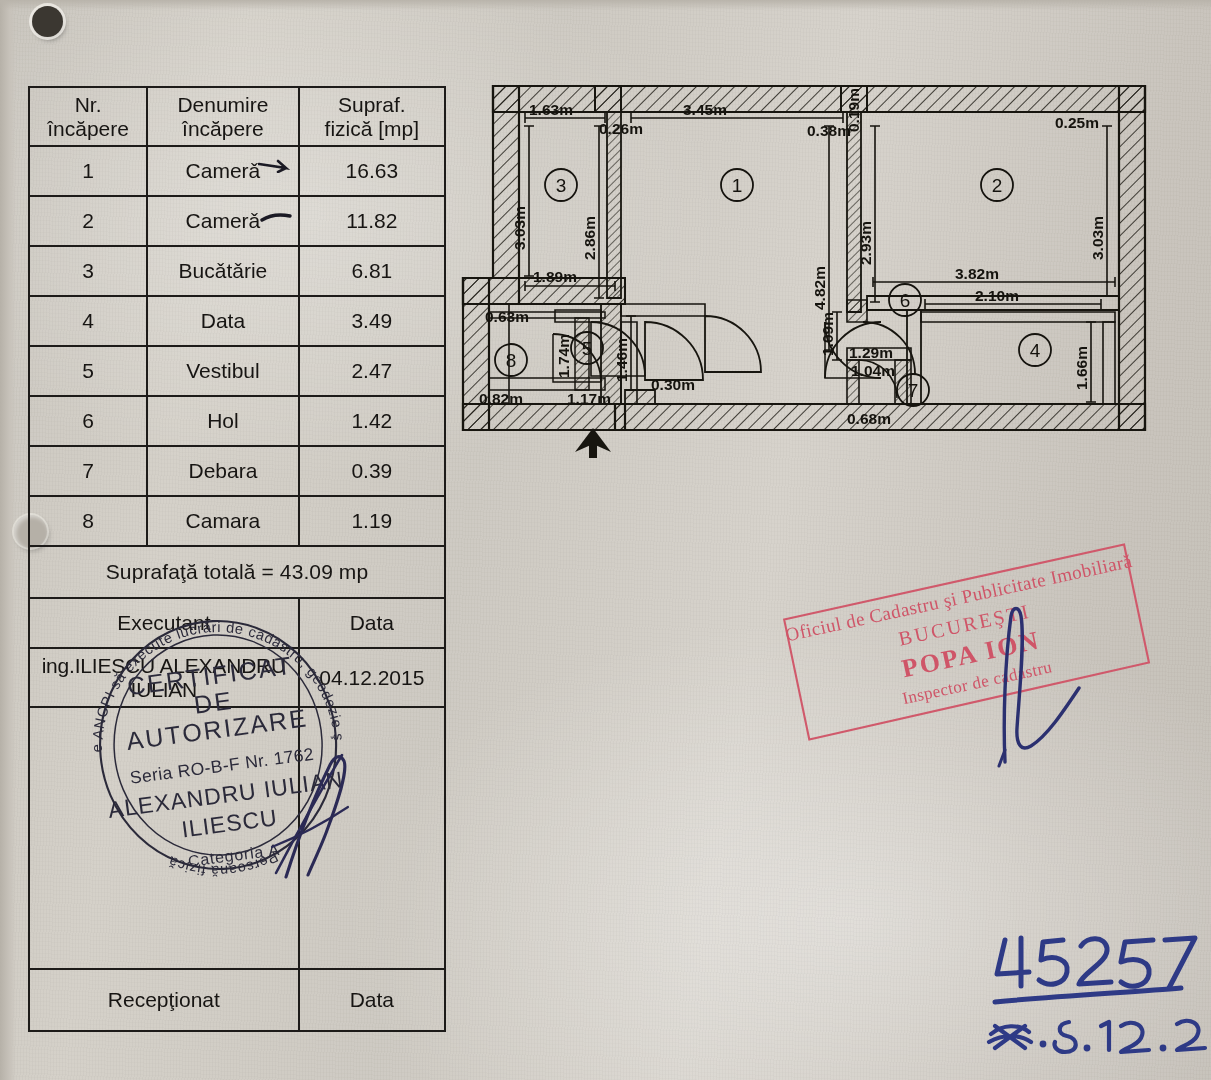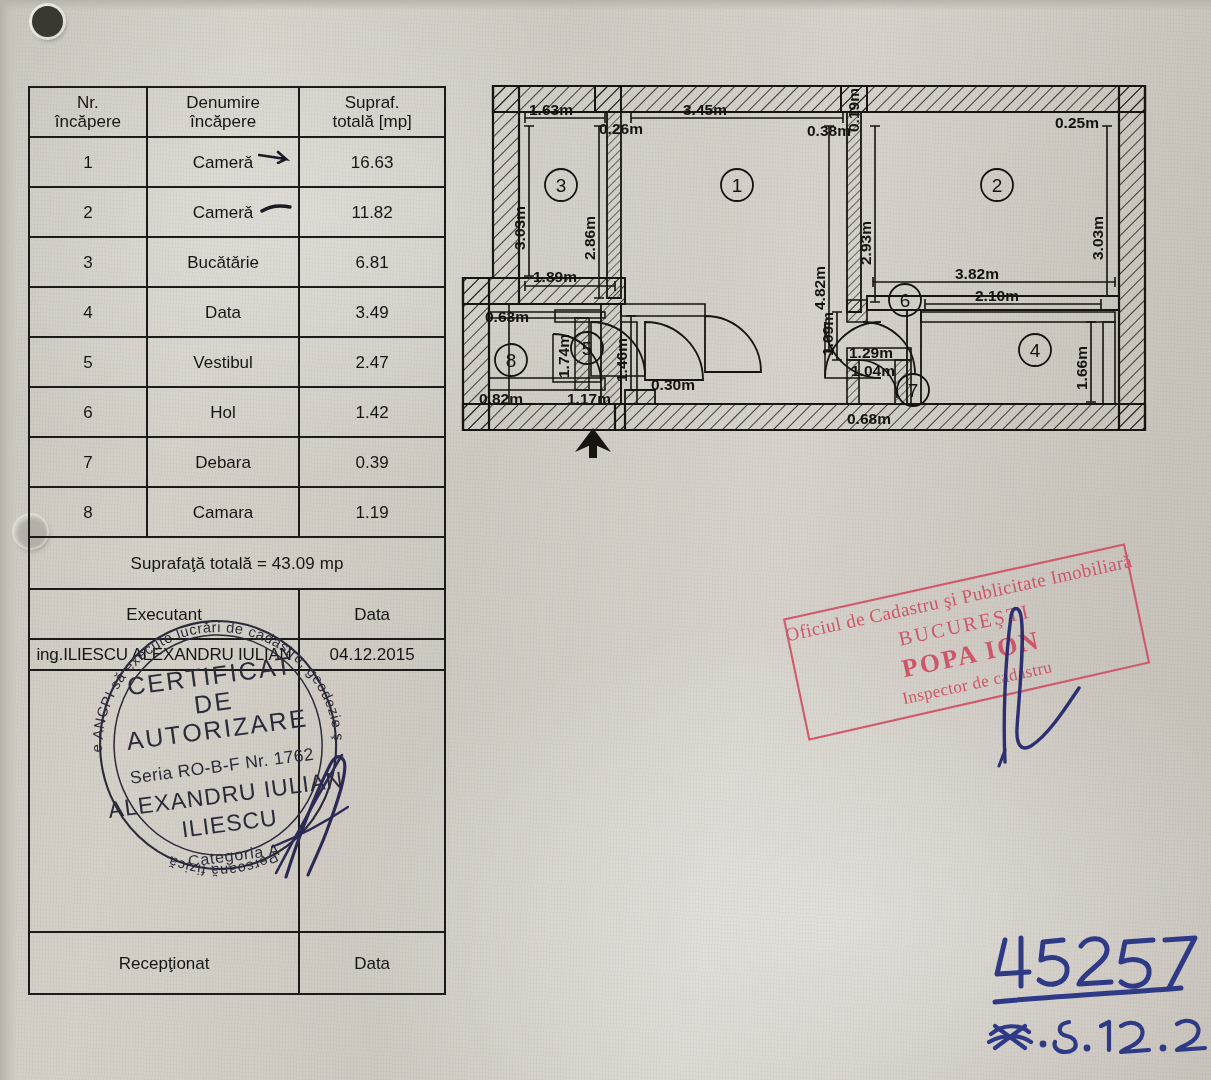--- a/index.html
+++ b/index.html
@@ -42,21 +42,21 @@
     background:#b5b0a7;
     box-shadow:0 0 0 2px rgba(240,238,232,.55), inset 2px 2px 4px rgba(255,255,255,.5), 2px 3px 5px rgba(0,0,0,.22);
   }
 
   
   #table-wrap{position:absolute;left:28px;top:86px;width:418px;}
   table.tbl{border-collapse:collapse;width:100%;color:#171513;}
   table.tbl td{
     border:2px solid #1d1b19;
     text-align:center;vertical-align:middle;
-    font-size:17px;line-height:1.12;padding:5px 2px;
+    font-size:21px;line-height:1.12;padding:5px 2px;
   }
   td.c-nr{width:118px;}
   td.c-den{width:156px;}
   td.c-sup{width:147px;}
   td.head{font-size:21px;padding:7px 2px 8px;}
   td.rowcell{height:38px;font-size:22px;}
   td.sum{font-size:21px;height:40px;letter-spacing:.1px;}
   td.exec{height:38px;font-size:21px;}
   td.execname{font-size:15.5px;font-weight:normal;letter-spacing:-.2px;padding:4px 2px;}
   td.datecell{font-size:20px;font-weight:500;}
@@ -131,21 +131,21 @@
         <td class="c-nr head">
           <div>Nr.</div>
           <div>încăpere</div>
         </td>
         <td class="c-den head">
           <div>Denumire</div>
           <div>încăpere</div>
         </td>
         <td class="c-sup head">
           <div>Supraf.</div>
-          <div>totală [mp]</div>
+          <div>fizică [mp]</div>
         </td>
       </tr>
 
       <tr>
         <td class="rowcell">1</td>
         <td class="rowcell" style="position:relative;">
           <span>Camerǎ</span>
           <svg class="tick" style="right:6px;top:12px;" viewBox="0 0 34 14">
             <path d="M1 5 L28 9 L20 2 M28 9 L20 13" fill="none" stroke="#1b1a24" stroke-width="2.6" stroke-linecap="round"></path>
           </svg>

